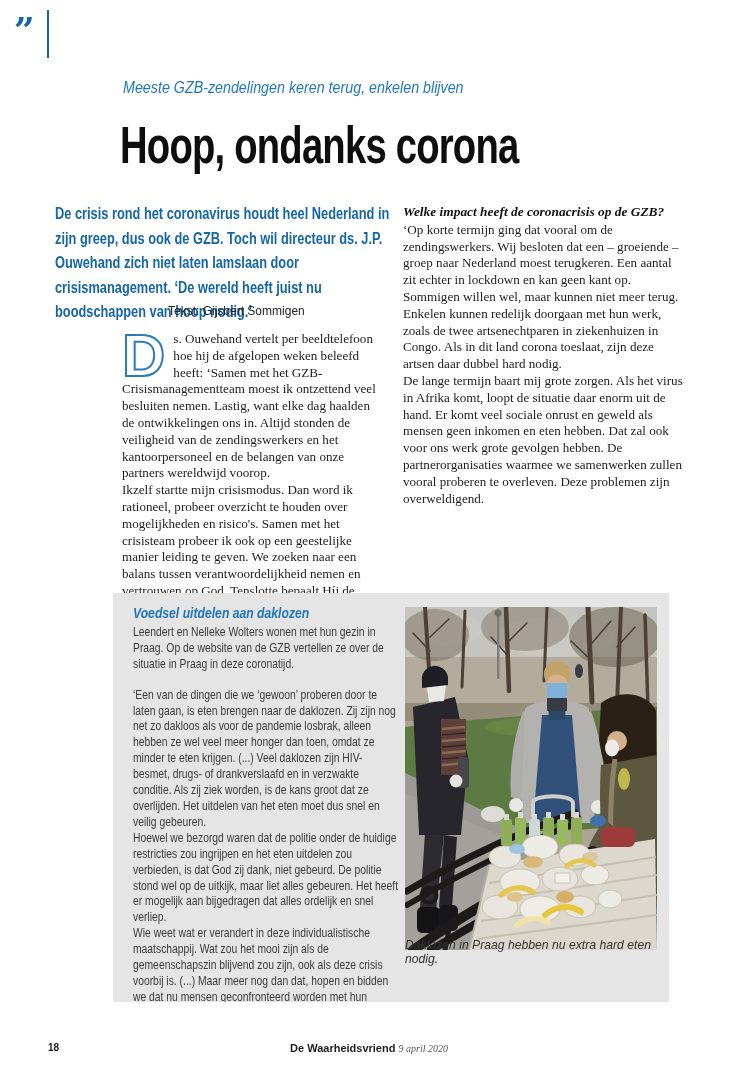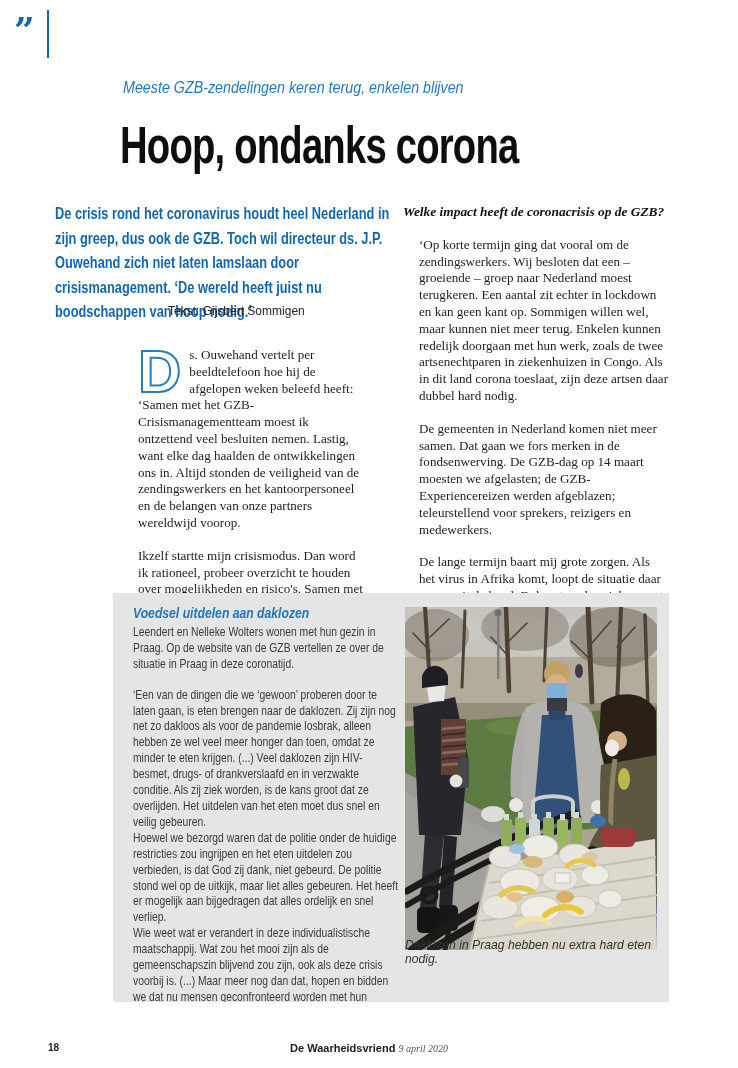--- a/index.html
+++ b/index.html
@@ -21,21 +21,21 @@
   
   .intro{position:absolute;left:55px;top:202px;width:428px;margin:0;font-weight:bold;
          font-size:16px;line-height:24.5px;color:#1566a7;
          transform:scale(0.8,1);transform-origin:0 0;}
   .byline{position:absolute;left:168px;top:304px;margin:0;font-size:12px;color:#222;}
   .byline b{font-weight:normal;}
 
   
   .col{position:absolute;font-family:"Liberation Serif","DejaVu Serif",serif;
        font-size:13.1px;line-height:16.8px;color:#1d1d1d;}
-  .col p{margin:16px;}
+  .col p{margin:0;}
   .col-left{left:122px;top:331px;width:257px;}
   .col-right{left:403px;top:204px;width:282px;}
   .q-head{margin:0 0 1px 0;font-size:13.4px;font-weight:bold;font-style:italic;color:#111;font-family:Liberation Serif, serif;}
   .dropcap{float:left;font-family:"Liberation Sans",sans-serif;font-weight:bold;
            font-size:60px;line-height:47px;padding:1px 8px 0 0;color:#ffffff;
            -webkit-text-stroke:2px #2e7cb7;}
 
   
   .box{position:absolute;left:113px;top:593px;width:556px;height:409px;
        background:#e5e5e5;overflow:hidden;}
@@ -72,21 +72,20 @@
   <p class="byline"><b>Tekst:</b> <span>Gijsbert Sommigen</span></p>
 
   <div class="col col-left">
     <p><span class="dropcap">D</span><span>s. Ouwehand vertelt per beeldtelefoon hoe hij de afgelopen weken beleefd heeft: ‘Samen met het GZB-Crisismanagementteam moest ik ontzettend veel besluiten nemen. Lastig, want elke dag haalden de ontwikkelingen ons in. Altijd stonden de veiligheid van de zendingswerkers en het kantoorpersoneel en de belangen van onze partners wereldwijd voorop.</span></p>
     <p>Ikzelf startte mijn crisismodus. Dan word ik rationeel, probeer overzicht te houden over mogelijkheden en risico's. Samen met het crisisteam probeer ik ook op een geestelijke manier leiding te geven. We zoeken naar een balans tussen verantwoordelijkheid nemen en vertrouwen op God. Tenslotte bepaalt Híj de gang van zaken.’</p>
   </div>
 
   <div class="col col-right">
     <h3 class="q-head">Welke impact heeft de coronacrisis op de GZB?</h3>
     <p>‘Op korte termijn ging dat vooral om de zendingswerkers. Wij besloten dat een – groeiende – groep naar Nederland moest terugkeren. Een aantal zit echter in lockdown en kan geen kant op. Sommigen willen wel, maar kunnen niet meer terug. Enkelen kunnen redelijk doorgaan met hun werk, zoals de twee artsenechtparen in ziekenhuizen in Congo. Als in dit land corona toeslaat, zijn deze artsen daar dubbel hard nodig.</p>
-    <p>De gemeenten in Nederland komen niet meer samen. Dat gaan we fors merken in de fondsenwerving. De GZB-dag op 14 maart moesten we afgelasten; de GZB-Experiencereizen werden afgeblazen; teleurstellend voor sprekers, reizigers en medewerkers.</p>
     <p>De lange termijn baart mij grote zorgen. Als het virus in Afrika komt, loopt de situatie daar enorm uit de hand. Er komt veel sociale onrust en geweld als mensen geen inkomen en eten hebben. Dat zal ook voor ons werk grote gevolgen hebben. De partnerorganisaties waarmee we samenwerken zullen vooral proberen te overleven. Deze problemen zijn overweldigend.</p>
   </div>
 
   <div class="box">
     <div class="box-text">
       <div class="box-heading">Voedsel uitdelen aan daklozen</div>
       <p>Leendert en Nelleke Wolters wonen met hun gezin in Praag. Op de website van de GZB vertellen ze over de situatie in Praag in deze coronatijd.</p>
       <p class="gap-top">‘Een van de dingen die we ‘gewoon’ proberen door te laten gaan, is eten brengen naar de daklozen. Zij zijn nog net zo dakloos als voor de pandemie losbrak, alleen hebben ze wel veel meer honger dan toen, omdat ze minder te eten krijgen. (...) Veel daklozen zijn HIV-besmet, drugs- of drankverslaafd en in verzwakte conditie. Als zij ziek worden, is de kans groot dat ze overlijden. Het uitdelen van het eten moet dus snel en veilig gebeuren.</p>
       <p>Hoewel we bezorgd waren dat de politie onder de huidige restricties zou ingrijpen en het eten uitdelen zou verbieden, is dat God zij dank, niet gebeurd. De politie stond wel op de uitkijk, maar liet alles gebeuren. Het heeft er mogelijk aan bijgedragen dat alles ordelijk en snel verliep.</p>
       <p>Wie weet wat er verandert in deze individualistische maatschappij. Wat zou het mooi zijn als de gemeenschapszin blijvend zou zijn, ook als deze crisis voorbij is. (...) Maar meer nog dan dat, hopen en bidden we dat nu mensen geconfronteerd worden met hun angsten en het besef dat hun leven eindig is, hen dat zal uitdrijven naar de levende God. (...) Dat zou toch geweldig zijn, als dit alles een golf van opwekking door Europa zou sturen?’</p>

